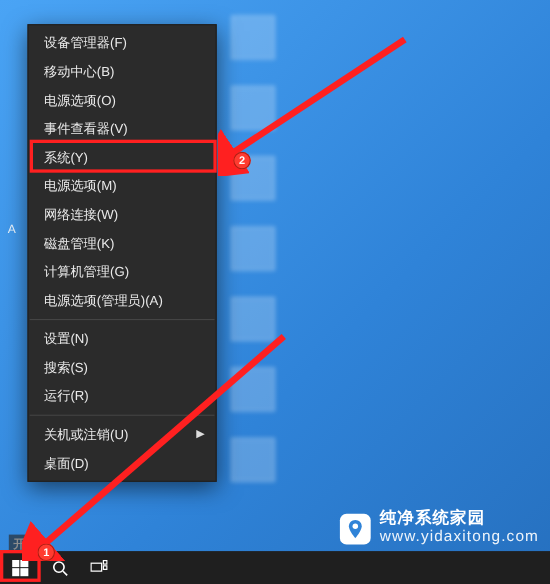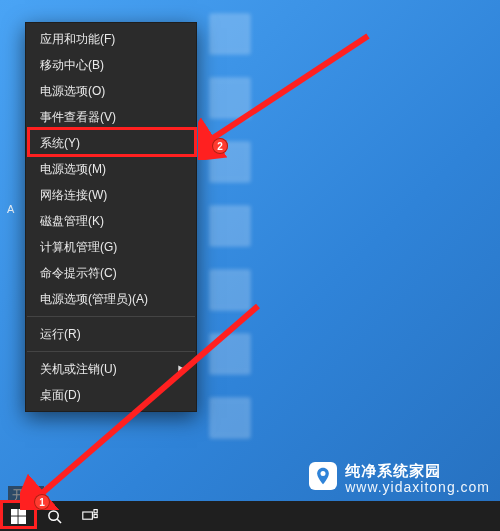--- a/index.html
+++ b/index.html
@@ -41,21 +41,21 @@
       position:relative;
       cursor:default;
     }
     .sep{ height:1px; background:#444; margin:4px 1px; }
     .mi .chev{
       position:absolute; right:10px; top:50%; transform:translateY(-50%);
       font-size:10px; color:#ddd;
     }
     .start-label{
       position:absolute; left:8px; top:486px;
-      color:#8c8c8c; font-size:14px; background:rgba(40,40,40,.65); padding:1px 4px;
+      color:#8c8c8c; font-size:11px; background:rgba(40,40,40,.65); padding:1px 4px;font-weight:bold;
     }
     .taskbar{
       position:absolute; left:0; right:0; bottom:0; height:30px;
       background:#1f1f1f; display:flex; align-items:center;
     }
     .t-btn{ width:36px; height:30px; display:flex; align-items:center; justify-content:center; }
     .t-btn svg{ display:block; }
     .t-spacer{ flex:1; }
     .red-box{ position:absolute; border:3px solid #ff2020; pointer-events:none; }
     #rb-system{ left:27px; top:127px; width:170px; height:30px; }
@@ -64,21 +64,21 @@
     .badge{
       position:absolute; width:16px; height:16px; border-radius:50%;
       background:#ff3b30; color:#fff; font-size:10px; font-weight:600;
       display:flex; align-items:center; justify-content:center;
       box-shadow:0 0 0 1px #b01c12 inset;
     }
     #badge2{ left:212px; top:138px; }
     #badge1{ left:34px; top:494px; }
     .watermark{
       position:absolute; right:10px; bottom:36px;
-      display:flex; align-items:flex-start; gap:8px;
+      display:flex; align-items:flex-end; gap:8px;
       background:rgba(0,0,0,.0);
     }
     .wm-logo{
       width:28px; height:28px; background:#fff; border-radius:6px;
       display:flex; align-items:center; justify-content:center;
     }
     .wm-logo svg{display:block}
     .wm-text{ line-height:1.15; }
     .wm-text .l1{ font-size:15px; font-weight:700; letter-spacing:1px; }
     .wm-text .l2{ font-size:14px; opacity:.92; letter-spacing:1px; }
@@ -94,32 +94,33 @@
   <div class="desk-icon"></div>
   <div class="desk-icon"></div>
   <div class="desk-icon"></div>
   <div class="desk-icon"></div>
   <div class="desk-icon"></div>
 </div>
 
 <div class="rec-bin">A</div>
 
 <div class="context-menu">
-  <div class="mi"><span>应用和功能(F)</span></div>
+  <div class="mi"><span>设备管理器(F)</span></div>
   <div class="mi"><span>移动中心(B)</span></div>
   <div class="mi"><span>电源选项(O)</span></div>
   <div class="mi"><span>事件查看器(V)</span></div>
   <div class="mi"><span>系统(Y)</span></div>
   <div class="mi"><span>电源选项(M)</span></div>
   <div class="mi"><span>网络连接(W)</span></div>
   <div class="mi"><span>磁盘管理(K)</span></div>
   <div class="mi"><span>计算机管理(G)</span></div>
-  <div class="mi"><span>命令提示符(C)</span></div>
   <div class="mi"><span>电源选项(管理员)(A)</span></div>
   <div class="sep"></div>
+  <div class="mi"><span>设置(N)</span></div>
+  <div class="mi"><span>搜索(S)</span></div>
   <div class="mi"><span>运行(R)</span></div>
   <div class="sep"></div>
   <div class="mi">
     <span>关机或注销(U)</span>
     <span class="chev">▶</span>
   </div>
   <div class="mi"><span>桌面(D)</span></div>
 </div>
 
 <div class="start-label">开始</div>

